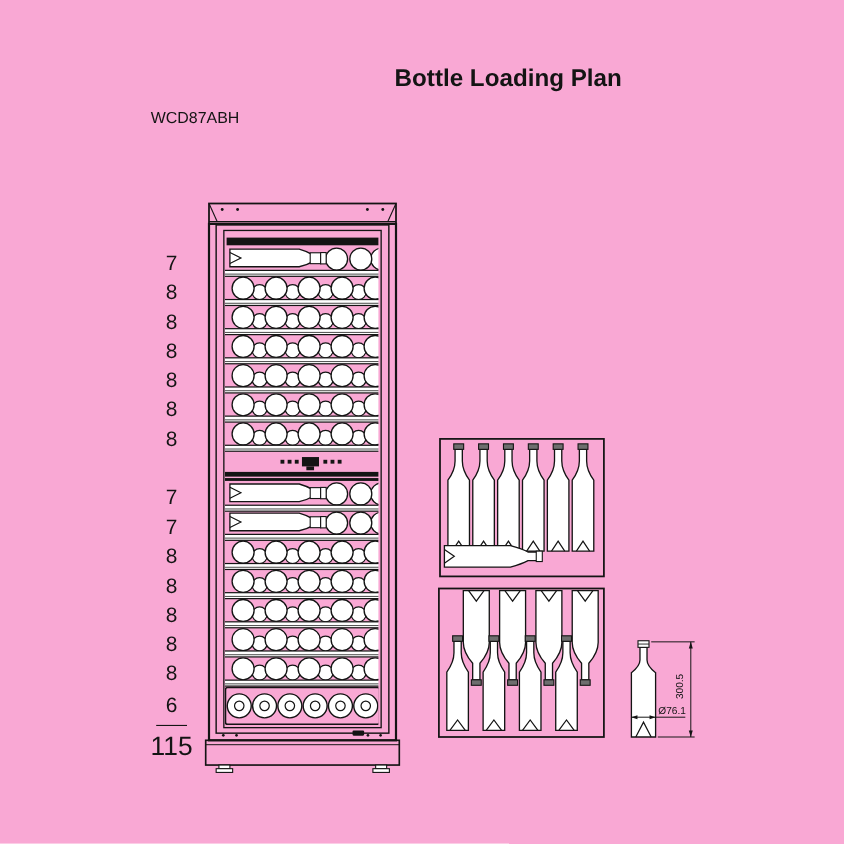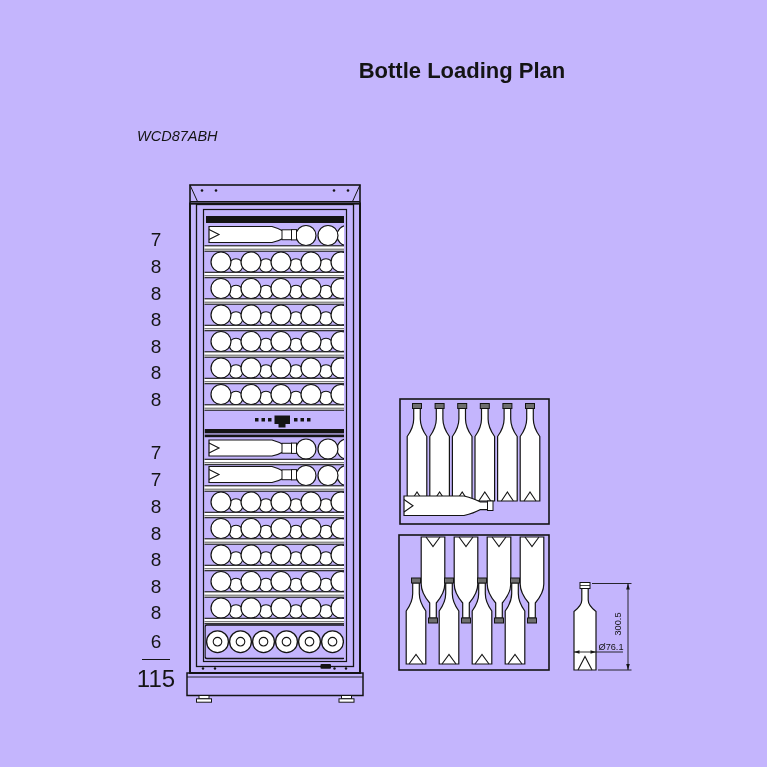--- a/index.html
+++ b/index.html
@@ -1,24 +1,24 @@
 <!DOCTYPE html>
 <html><head>
 <meta charset="utf-8">
 <style>
   html,body{margin:0;padding:0;background:#fff;}
   .canvas{
-    position:relative;width:767px;height:767px;background:#c4b5fd;overflow:hidden;
+    position:relative;width:767px;height:767px;background:#f9a8d4;overflow:hidden;
     font-family:"Liberation Sans","DejaVu Sans",sans-serif;color:#141414;
   }
   .title{
     position:absolute;left:331px;top:58px;width:262px;text-align:center;
     font-size:22px;font-weight:bold;letter-spacing:0px;
   }
-  .model{position:absolute;left:137px;top:128px;font-size:14.5px;font-style:italic;}
+  .model{position:absolute;left:137px;top:100px;font-size:14.5px;}
   .rowlabel{
     position:absolute;left:139px;width:34px;height:20px;line-height:20px;
     text-align:center;font-size:19px;
   }
   .sumline{position:absolute;left:142px;top:659px;width:28px;height:0;border-top:1.6px solid #141414;}
   .total{position:absolute;left:134px;top:669px;width:44px;height:20px;line-height:20px;text-align:center;font-size:24px;}
   svg{position:absolute;left:0;top:0;}
   .ln{fill:none;stroke:#141414;}
   .fw{fill:#ffffff;stroke:#141414;}
   .fk{fill:#141414;stroke:none;}

